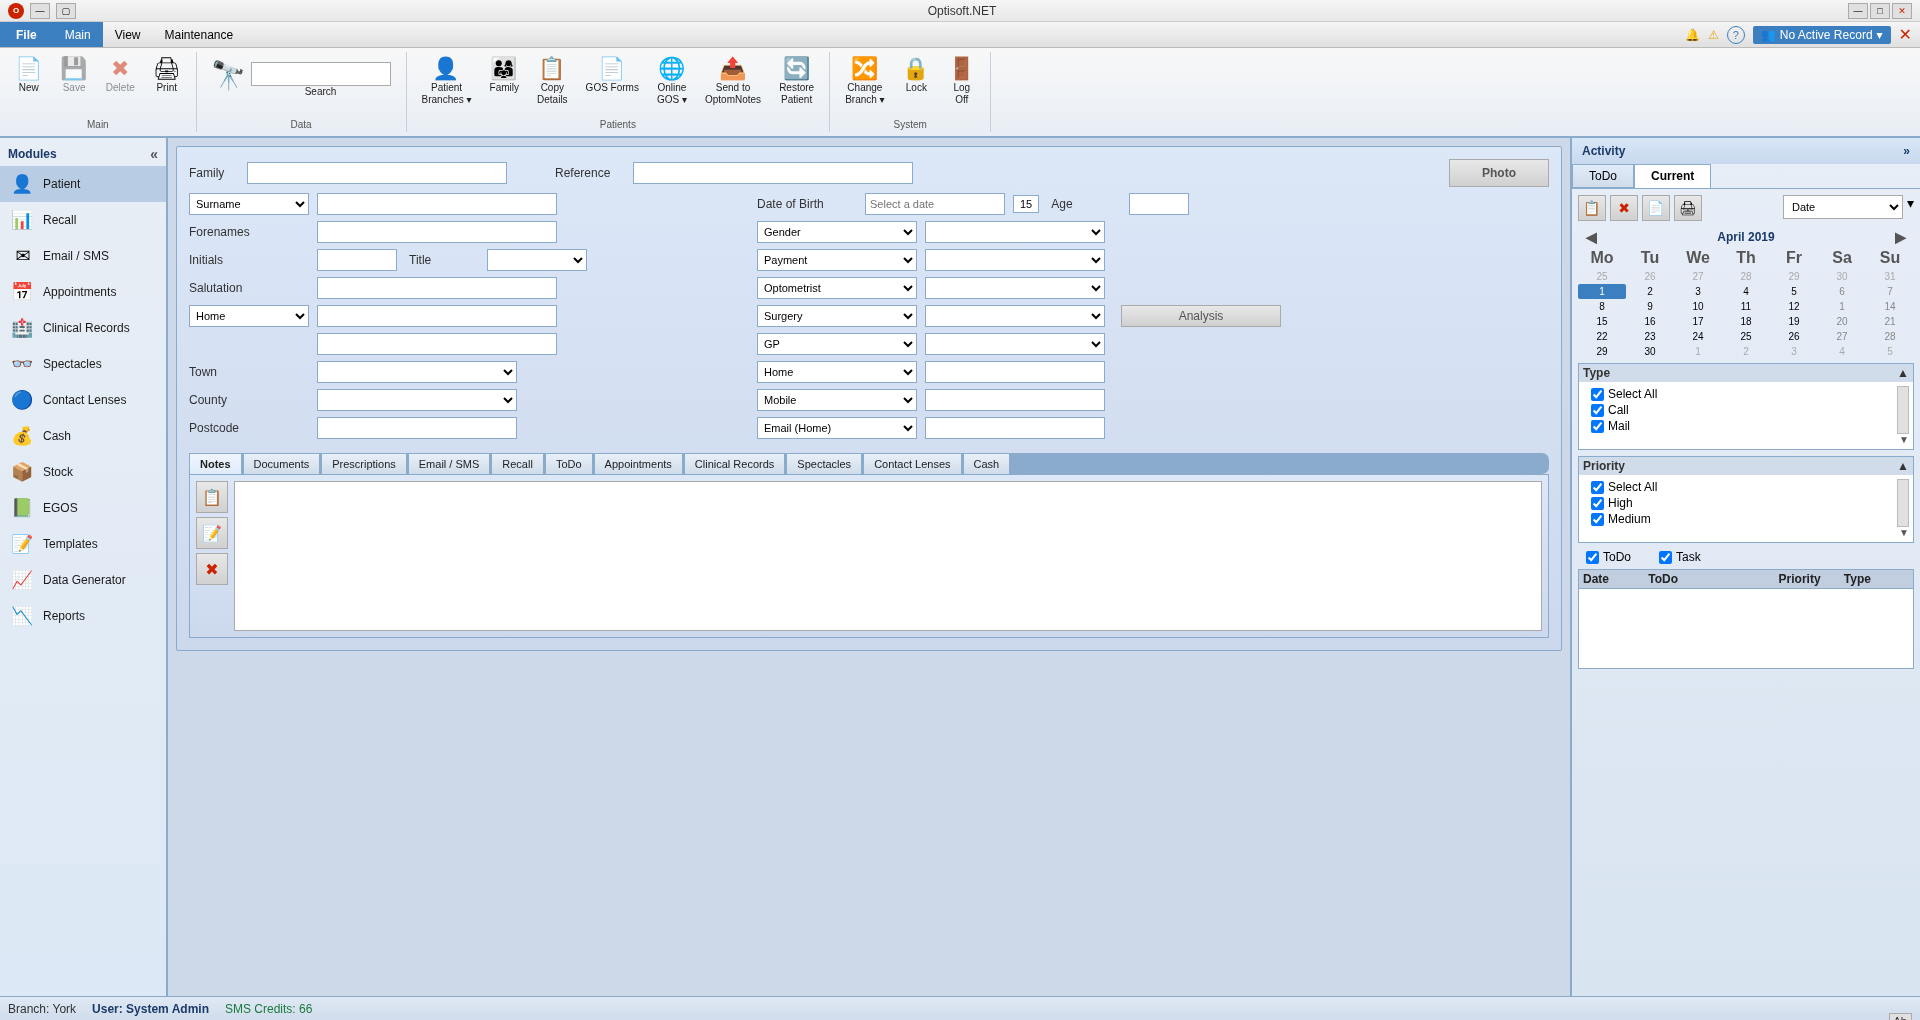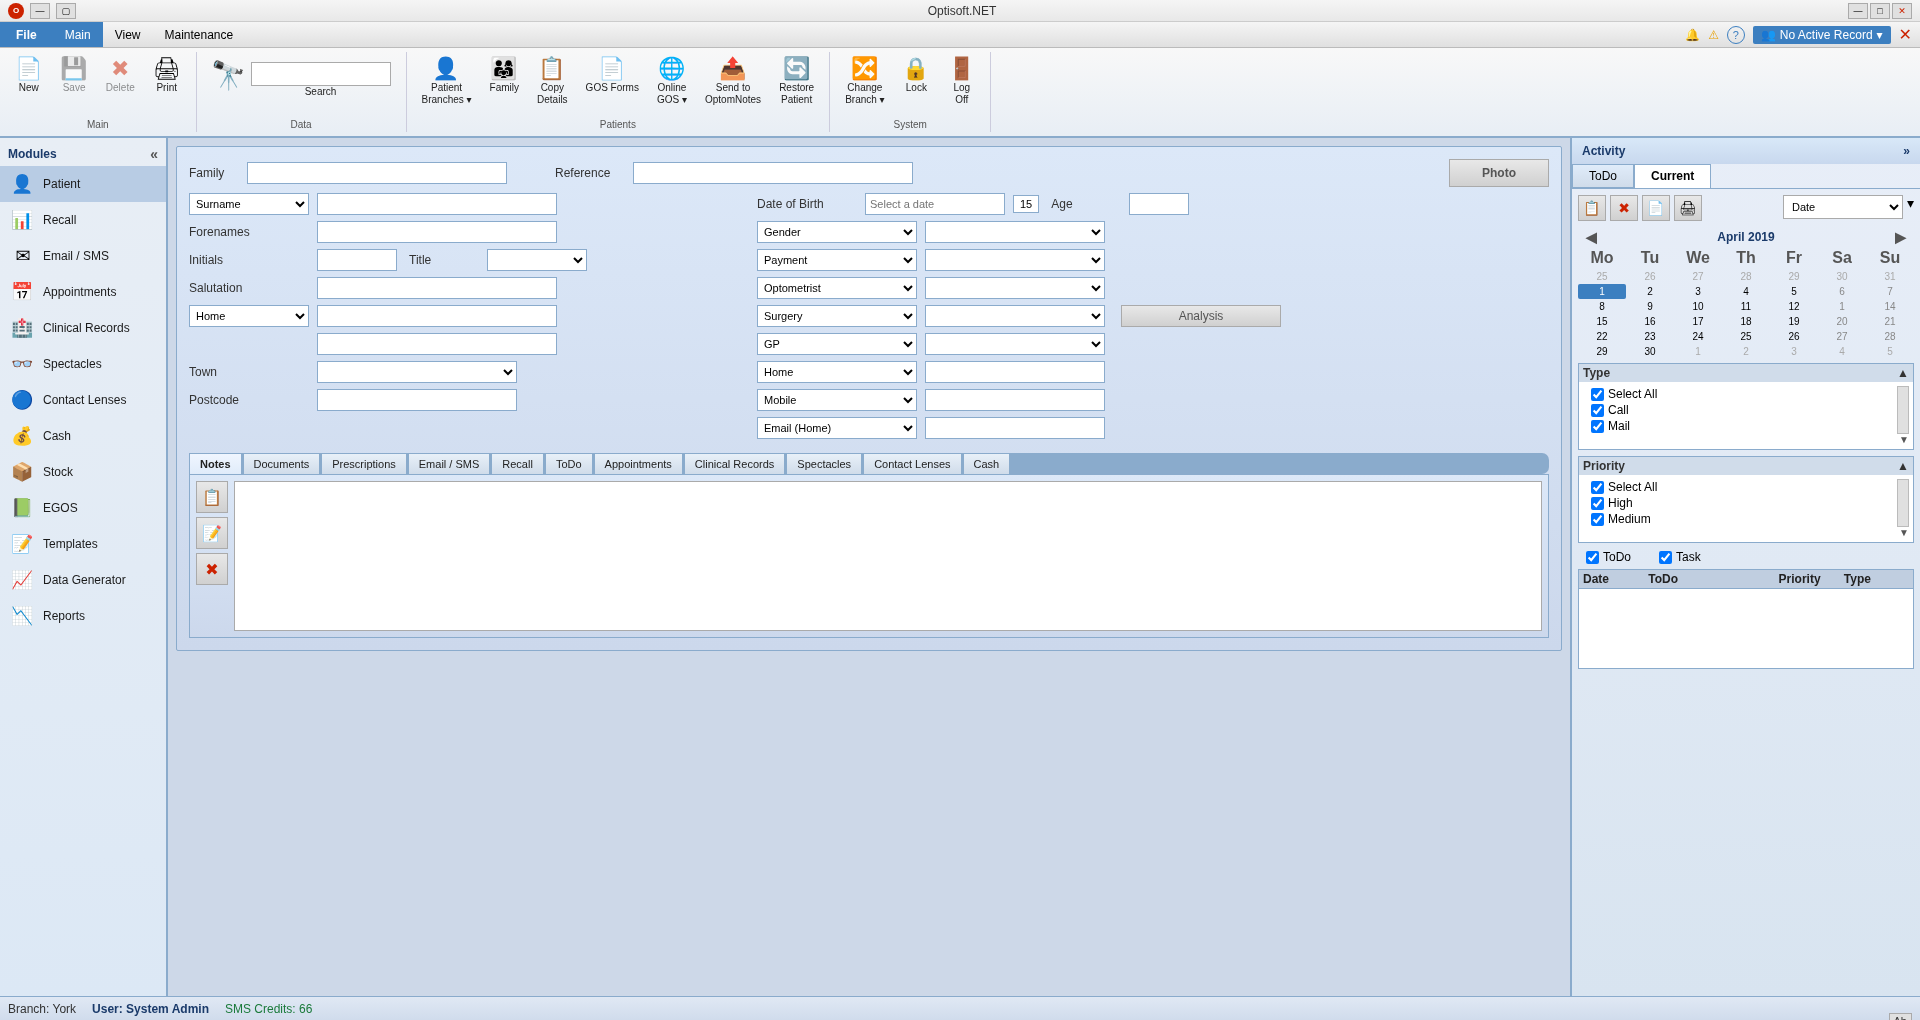--- a/index.html
+++ b/index.html
@@ -638,20 +638,26 @@
             <input class="form-input" type="text" style="width: 240px;">
           </div>
 
           <div class="form-row">
             <span class="form-label" style="width:120px;">Town</span>
             <select class="addr-select">
               <option></option>
             </select>
           </div>
 
+          <div class="form-row">
+            <span class="form-label" style="width:120px;">County</span>
+            <select class="addr-select">
+              <option></option>
+            </select>
+          </div>
 
           <div class="form-row">
             <span class="form-label" style="width:120px;">Postcode</span>
             <input class="form-input" type="text" style="width: 200px;">
           </div>
         </div>
 
         <div style="flex:1;">
 
           <div class="form-row">

